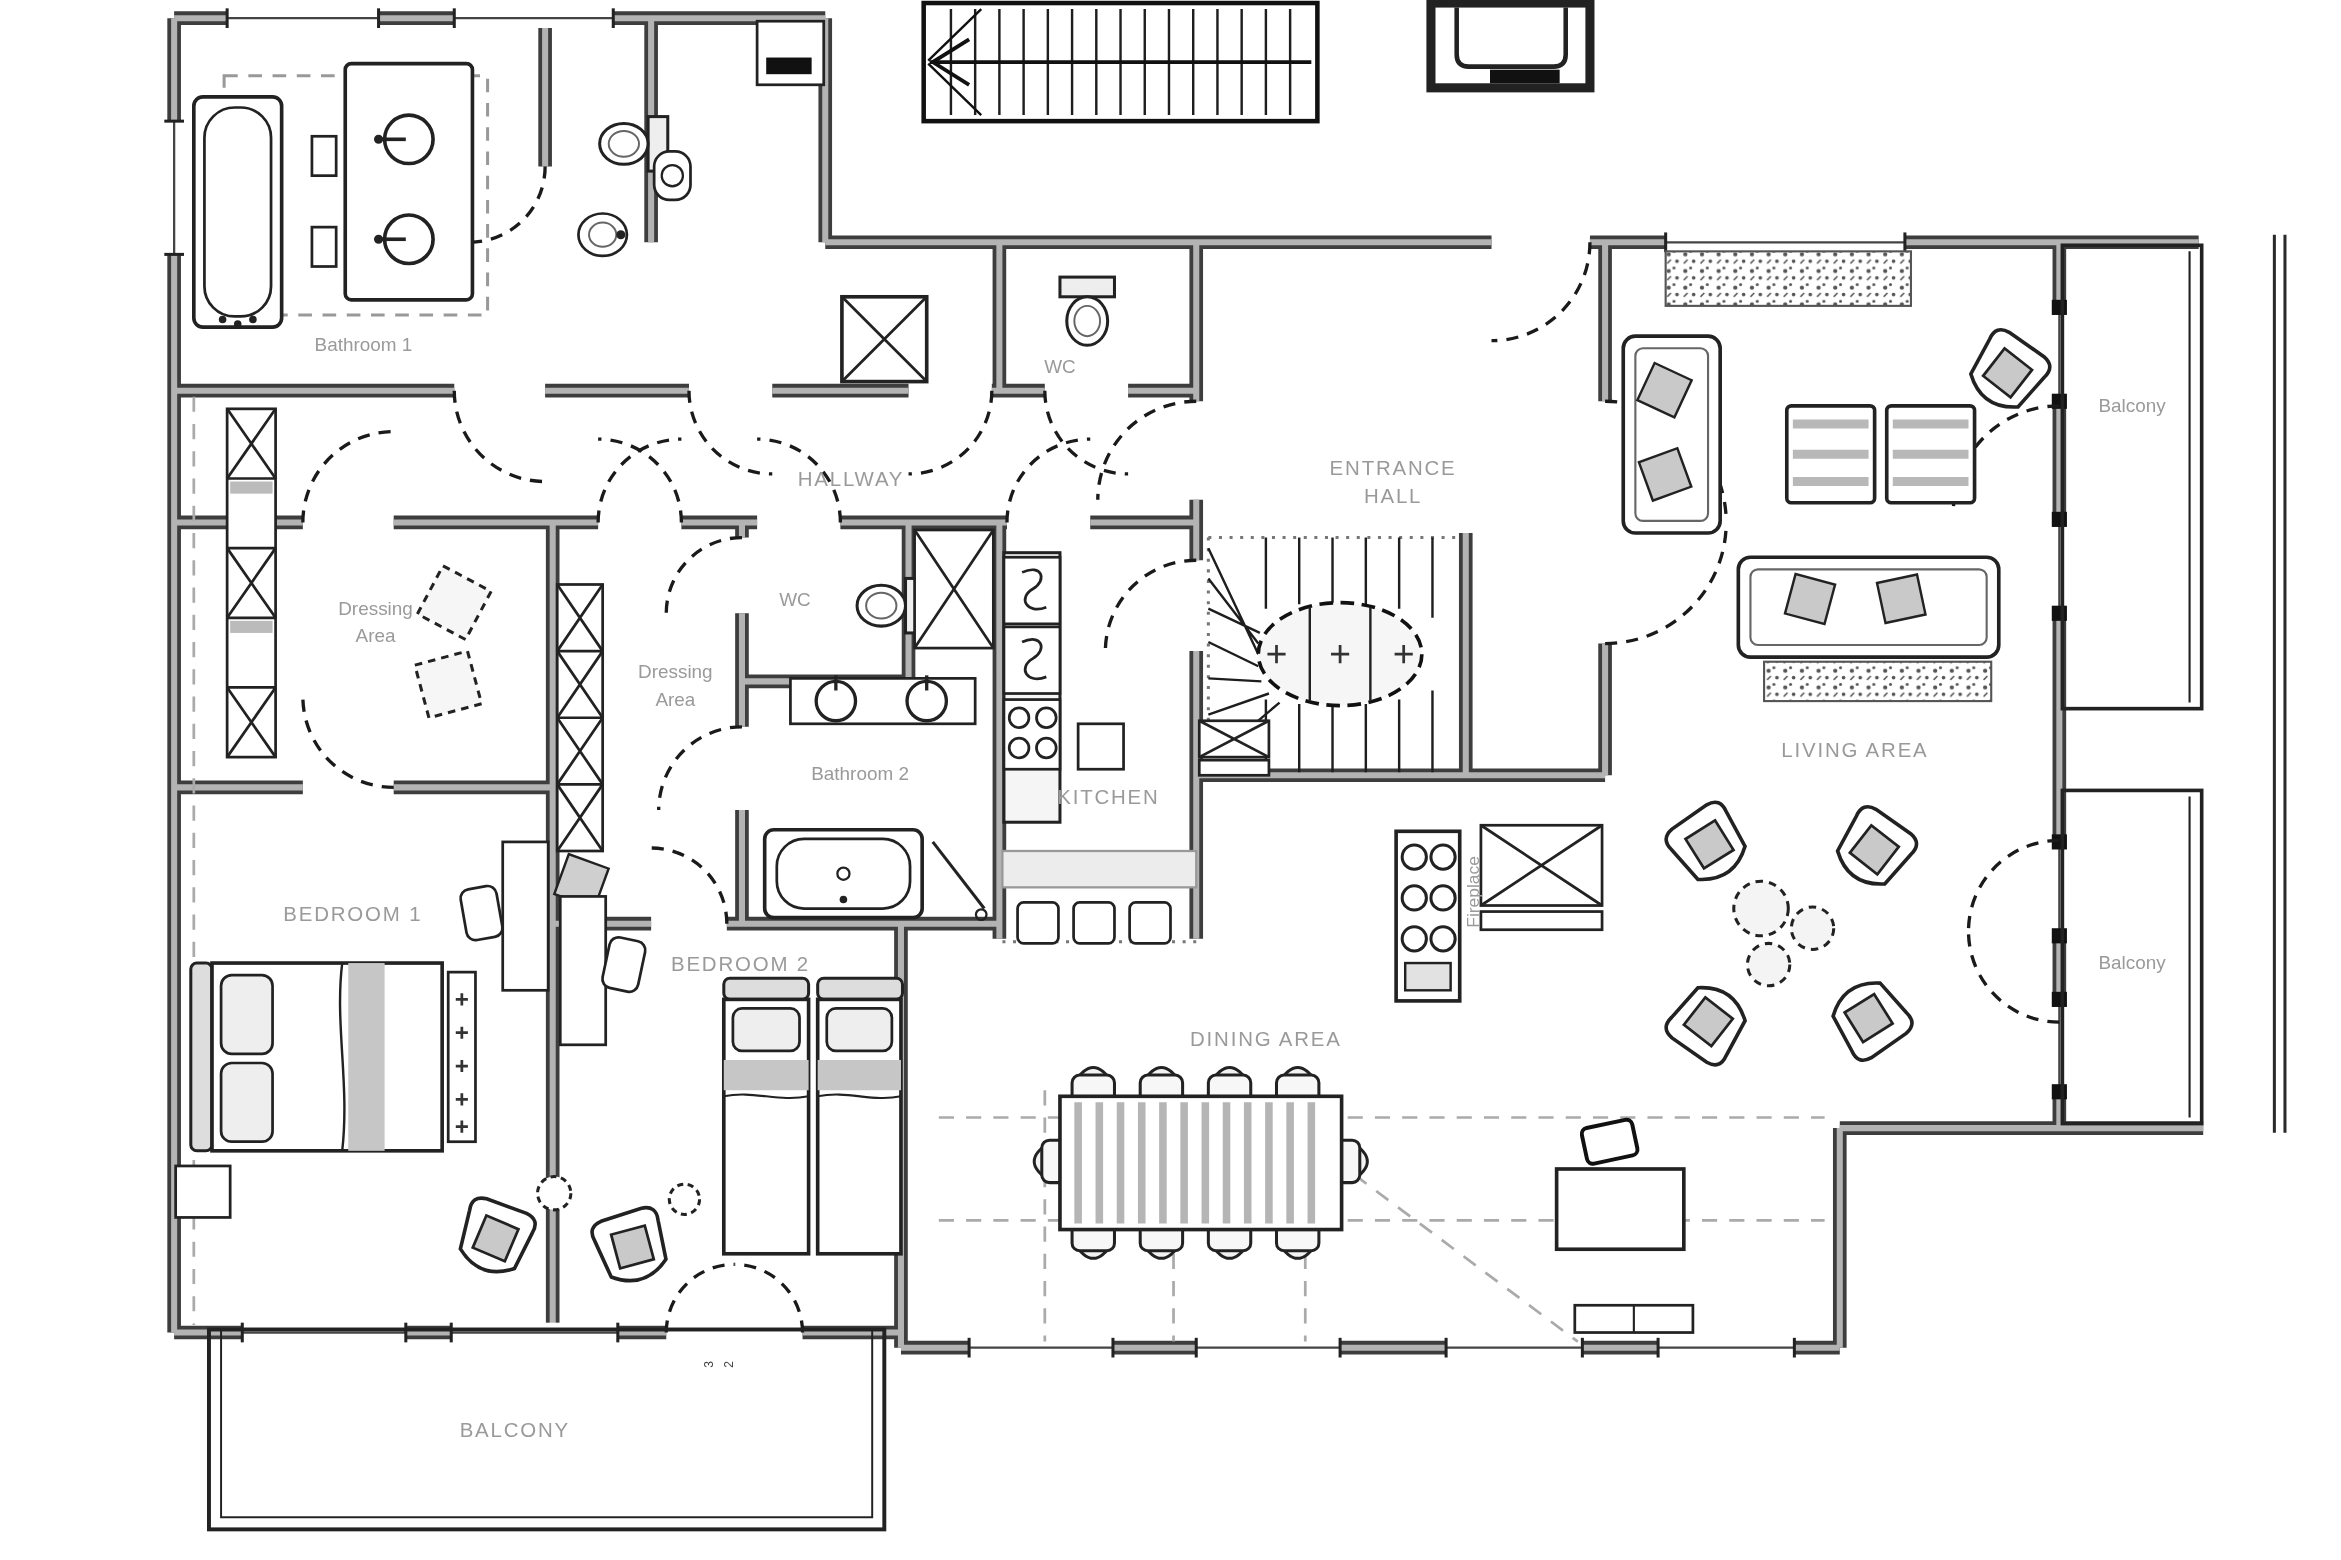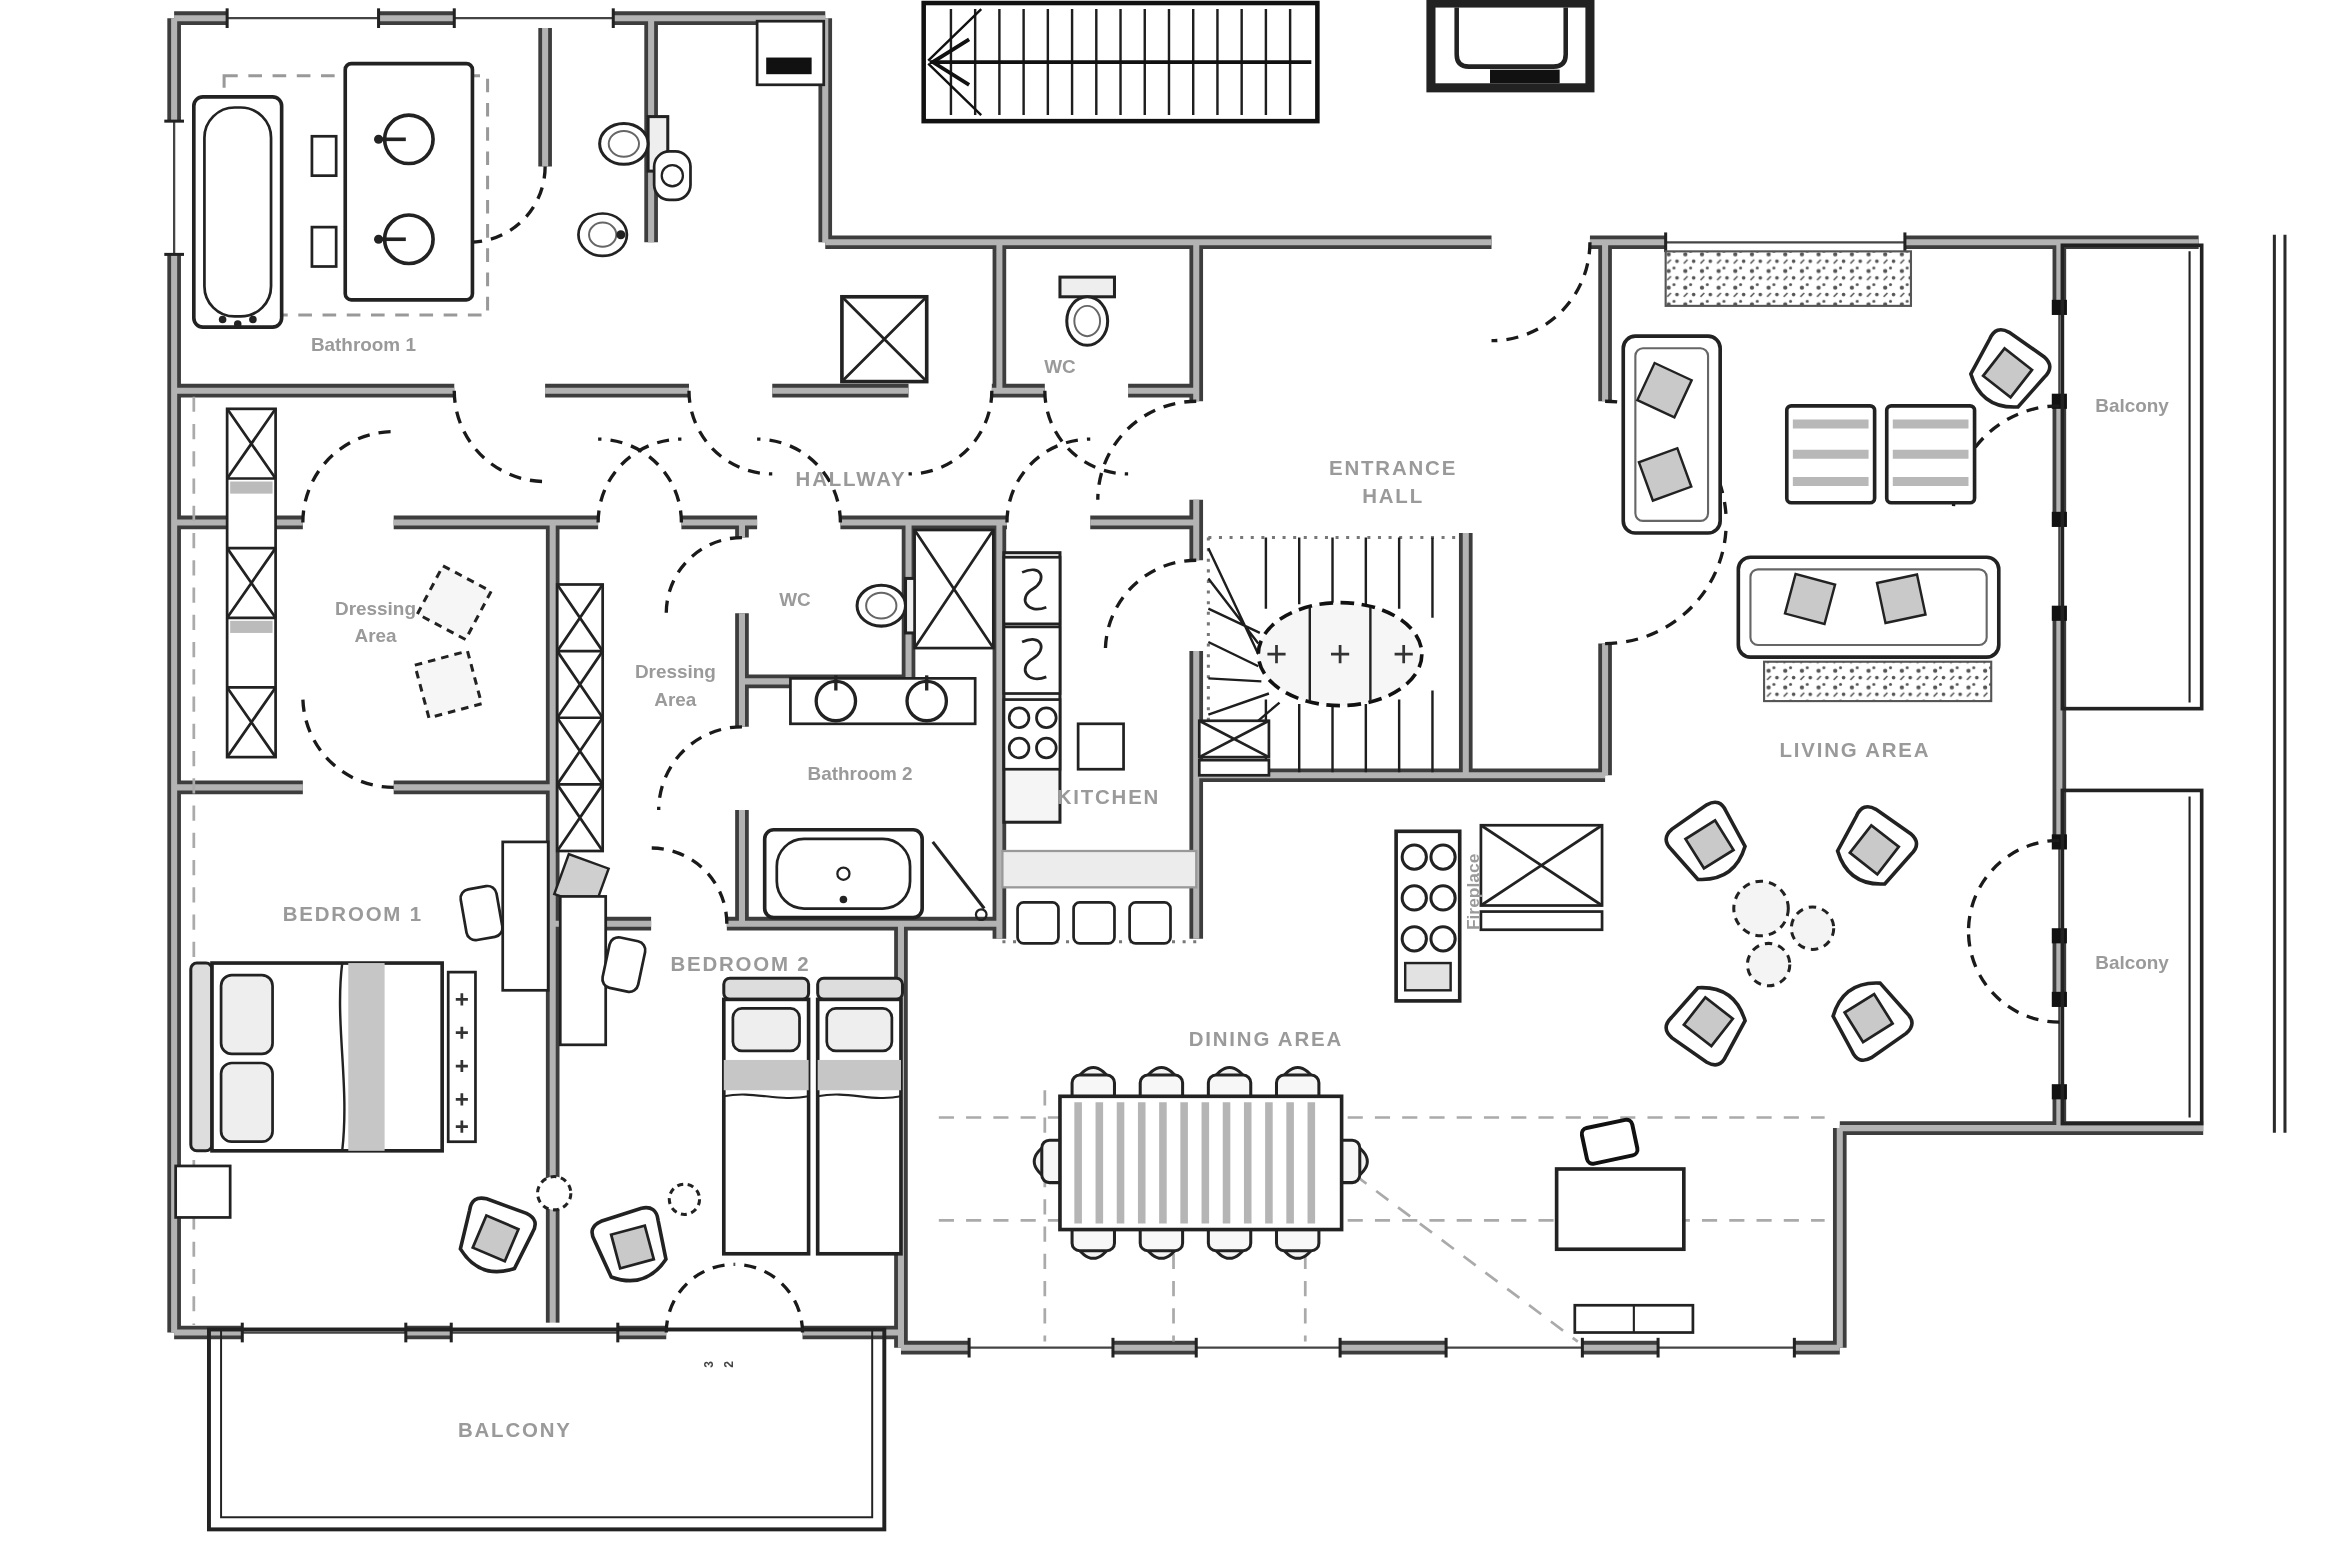--- a/index.html
+++ b/index.html
@@ -1,16 +1,16 @@
 <!DOCTYPE html>
 <html style="font-size:9.8px"><head>
 <meta charset="utf-8">
 <style>
   html,body{margin:0;padding:0;background:#ffffff;}
-  .plan-wrap{width:100%;background:#ffffff;font-weight:bold;}
+  .plan-wrap{width:100%;background:#ffffff;}
   svg{display:block;width:100%;height:auto;background:#ffffff;font-family:"Liberation Sans",sans-serif;}
   .wall-dark{stroke:#3d3d3d;stroke-width:9;fill:none;stroke-linecap:butt;}
   .wall-core{stroke:#b3b3b3;stroke-width:4;fill:none;stroke-linecap:butt;}
   .rail{stroke:#222;fill:none;}
   .furn{stroke:#222;stroke-width:2.4;fill:#ffffff;}
   .furn2{stroke:#222;stroke-width:1.8;fill:#ffffff;}
   .cushion{fill:#c9c9c9;stroke:#222;stroke-width:1.6;}
   .graypad{fill:#cfcfcf;stroke:#222;stroke-width:1.6;}
   .door{stroke:#1a1a1a;stroke-width:2.2;fill:none;stroke-dasharray:8 6;}
   .guide{stroke:#aaaaaa;stroke-width:1.8;fill:none;stroke-dasharray:10 8;}

